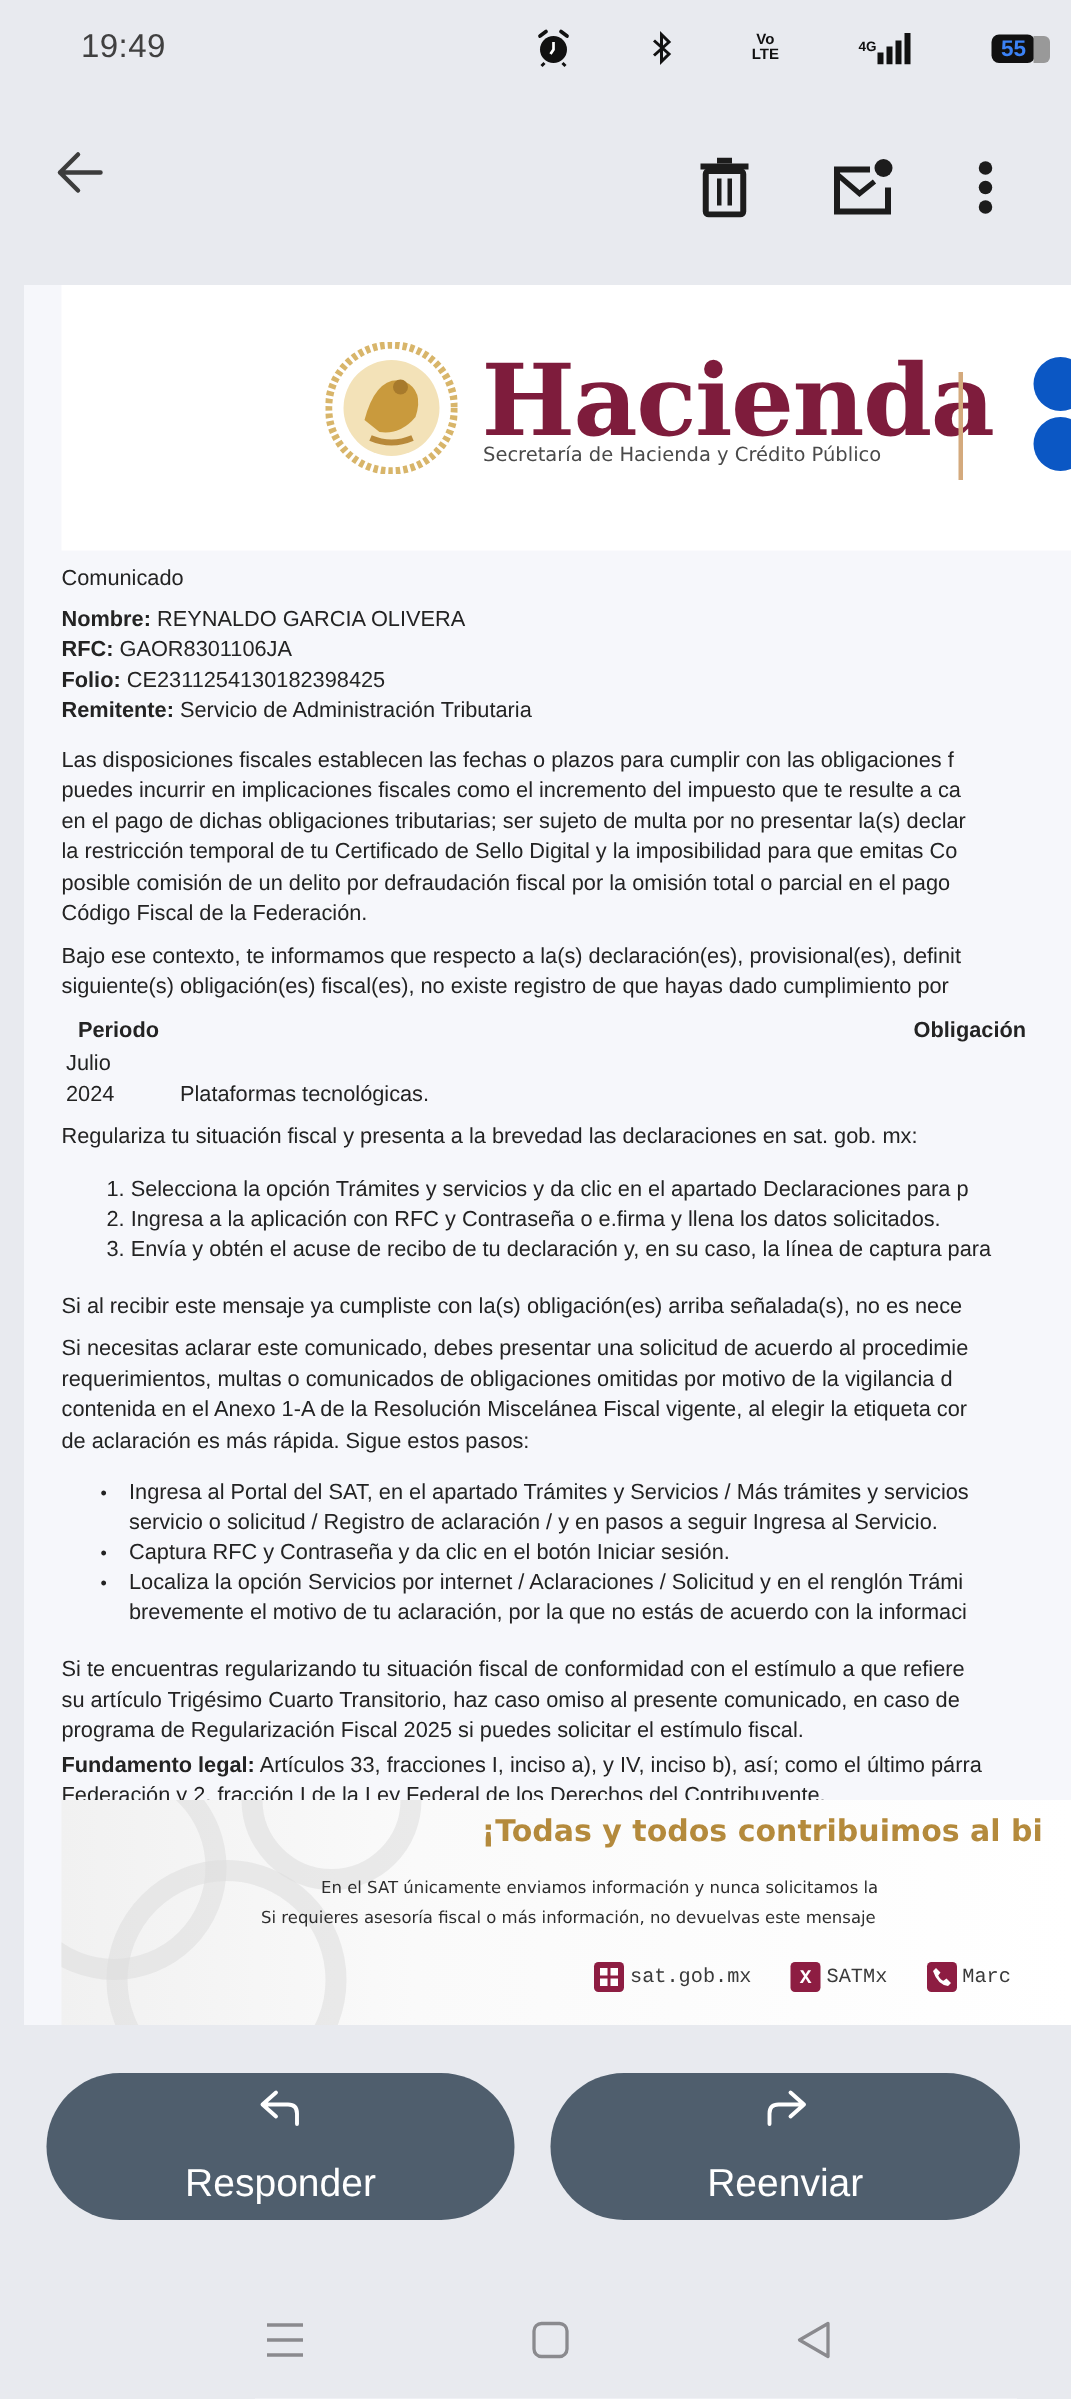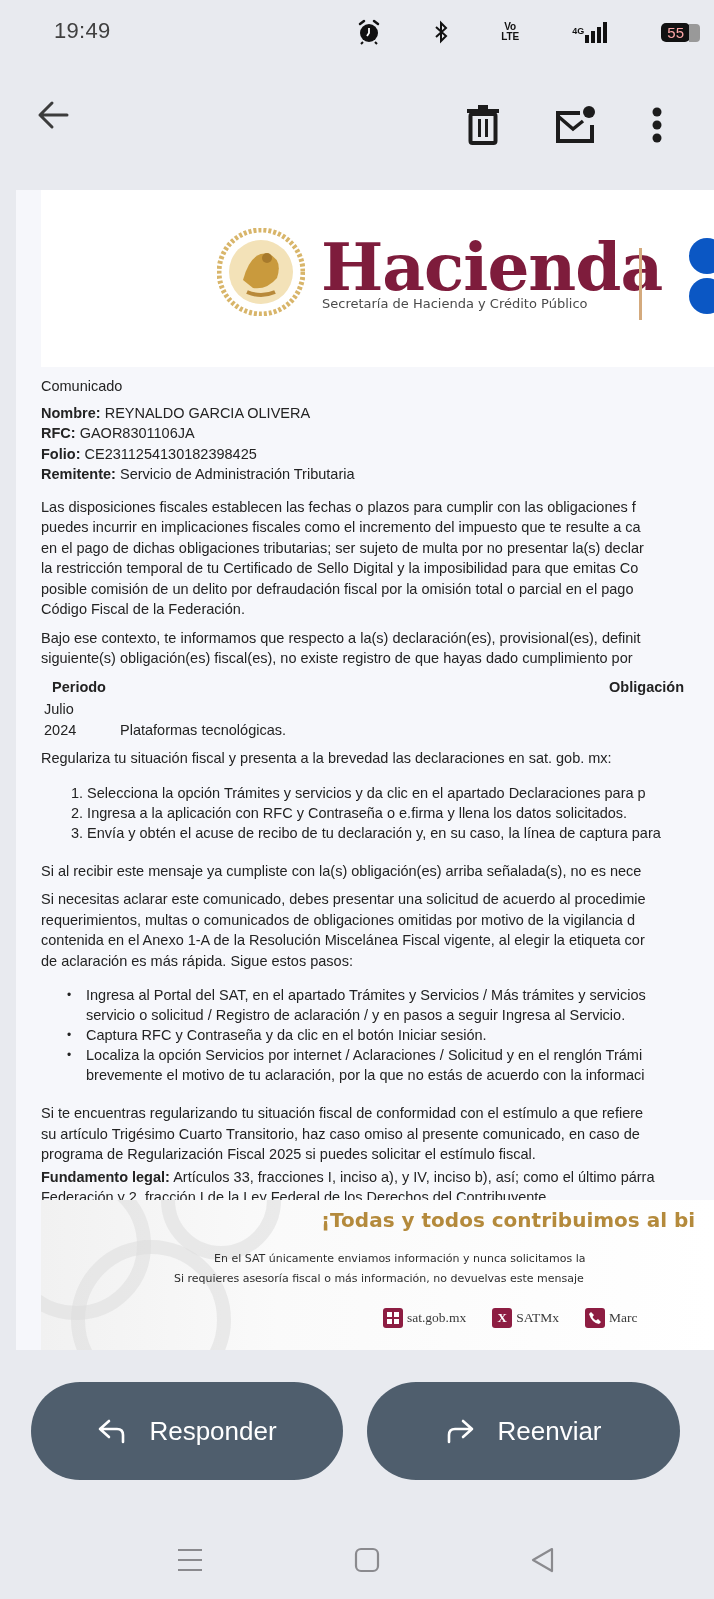--- a/index.html
+++ b/index.html
@@ -6,21 +6,21 @@
   html, body { width: 714px; height: 1599px; overflow: hidden; }
   body { background: #e8eaef; font-family: "Liberation Sans", sans-serif; color: #1f1f1f; position: relative; }
 
   
   .status-bar { position: absolute; left: 0; top: 0; width: 714px; height: 64px; }
   .status-time { position: absolute; left: 54px; top: 18px; font-size: 22px; color: #404040; letter-spacing: 0.3px; }
   .status-icons { position: absolute; right: 24px; top: 18px; height: 28px; display: flex; align-items: center; gap: 8px; }
   .st-ic { display: inline-flex; align-items: flex-end; justify-content: center; color: #111; margin-left: 45px; }
   .volte { font-size: 10px; line-height: 10px; font-weight: bold; text-align: center; }
   .net4g { font-size: 9px; font-weight: bold; position: relative; top: -7px; }
-  .battery { background: #111; color: #fca5a5; font-size: 15px; font-weight: normal; padding: 1px 6px; border-radius: 5px; position: relative; }
+  .battery { background: #111; color: #3b82f6; font-size: 15px; font-weight: bold; padding: 1px 6px; border-radius: 5px; position: relative; }
   .battery::after { content: ""; position: absolute; right: -10px; top: 1px; width: 11px; height: 18px; background: #999; border-radius: 0 4px 4px 0; }
 
   
   .app-bar { position: absolute; left: 0; top: 90px; width: 714px; height: 76px; }
   .icon-btn { position: absolute; display: flex; align-items: center; justify-content: center; width: 50px; height: 50px; cursor: pointer; }
 
   
   .mail-wrap { position: absolute; left: 16px; top: 190px; width: 698px; height: 1160px; background: #f6f7fb; overflow: hidden; }
   .header-banner { position: absolute; left: 25px; top: 0; width: 673px; height: 177px; background: #ffffff; }
   .seal { position: absolute; left: 176px; top: 38px; width: 88px; height: 88px; border-radius: 50%; }
@@ -40,26 +40,26 @@
   .steps { list-style: none; margin: 14px 0 18px 30px; }
   .steps li { line-height: 20px; }
   .bullets { list-style: none; margin: 14px 0 18px 26px; }
   .bullets li { position: relative; padding-left: 19px; line-height: 20px; }
   .bullets li::before { content: "•"; position: absolute; left: 0; top: 0; font-size: 12px; }
 
   .footer-banner { position: absolute; left: 25px; top: 1010px; width: 673px; height: 150px; background: linear-gradient(90deg, #f1f1f1 0%, #fafafa 35%, #ffffff 100%); overflow: hidden; }
   .swirl { position: absolute; border-radius: 50%; border: 14px solid rgba(220,220,220,0.55); }
   .footer-slogan { position: absolute; left: 280px; top: 8px; font-family: "DejaVu Sans", sans-serif; font-size: 20px; font-weight: bold; color: #b48a3c; white-space: nowrap; }
   .footer-line { position: absolute; left: 147px; font-family: "DejaVu Sans", sans-serif; font-size: 11px; color: #2d2d2d; white-space: nowrap; }
-  .footer-links { position: absolute; left: 342px; top: 108px; display: flex; gap: 26px; font-family: Liberation Serif, serif; font-size: 13.5px; color: #3a3a3a; white-space: nowrap; }
+  .footer-links { position: absolute; left: 355px; top: 108px; display: flex; gap: 26px; font-family: Liberation Mono, monospace; font-size: 13.5px; color: #3a3a3a; white-space: nowrap; }
   .footer-link { display: flex; align-items: center; gap: 4px; cursor: pointer; }
   .link-ic { width: 20px; height: 20px; border-radius: 3px; background: #8d1d42; display: inline-flex; align-items: center; justify-content: center; color: #fff; font-size: 13px; font-weight: bold; }
 
   
-  .action-btn { position: absolute; top: 1382px; height: 98px; border-radius: 49px; background: #4f5e6d; color: #fff; display: flex; align-items: center; justify-content: center; gap: 22px; font-size: 26px; cursor: pointer; }
+  .action-btn { position: absolute; top: 1382px; height: 98px; border-radius: 49px; background: #4f5e6d; color: #fff; display: flex; align-items: center; justify-content: center; gap: 22px; font-size: 26px; cursor: pointer; flex-direction: column; }
 
   
   .nav-bar { position: absolute; left: 0; top: 1520px; width: 714px; height: 79px; }
   .nav-btn { position: absolute; top: 20px; width: 40px; height: 40px; display: flex; align-items: center; justify-content: center; cursor: pointer; }
 </style>
 </head>
 <body>
 
 <div class="status-bar">
   <span class="status-time">19:49</span>

